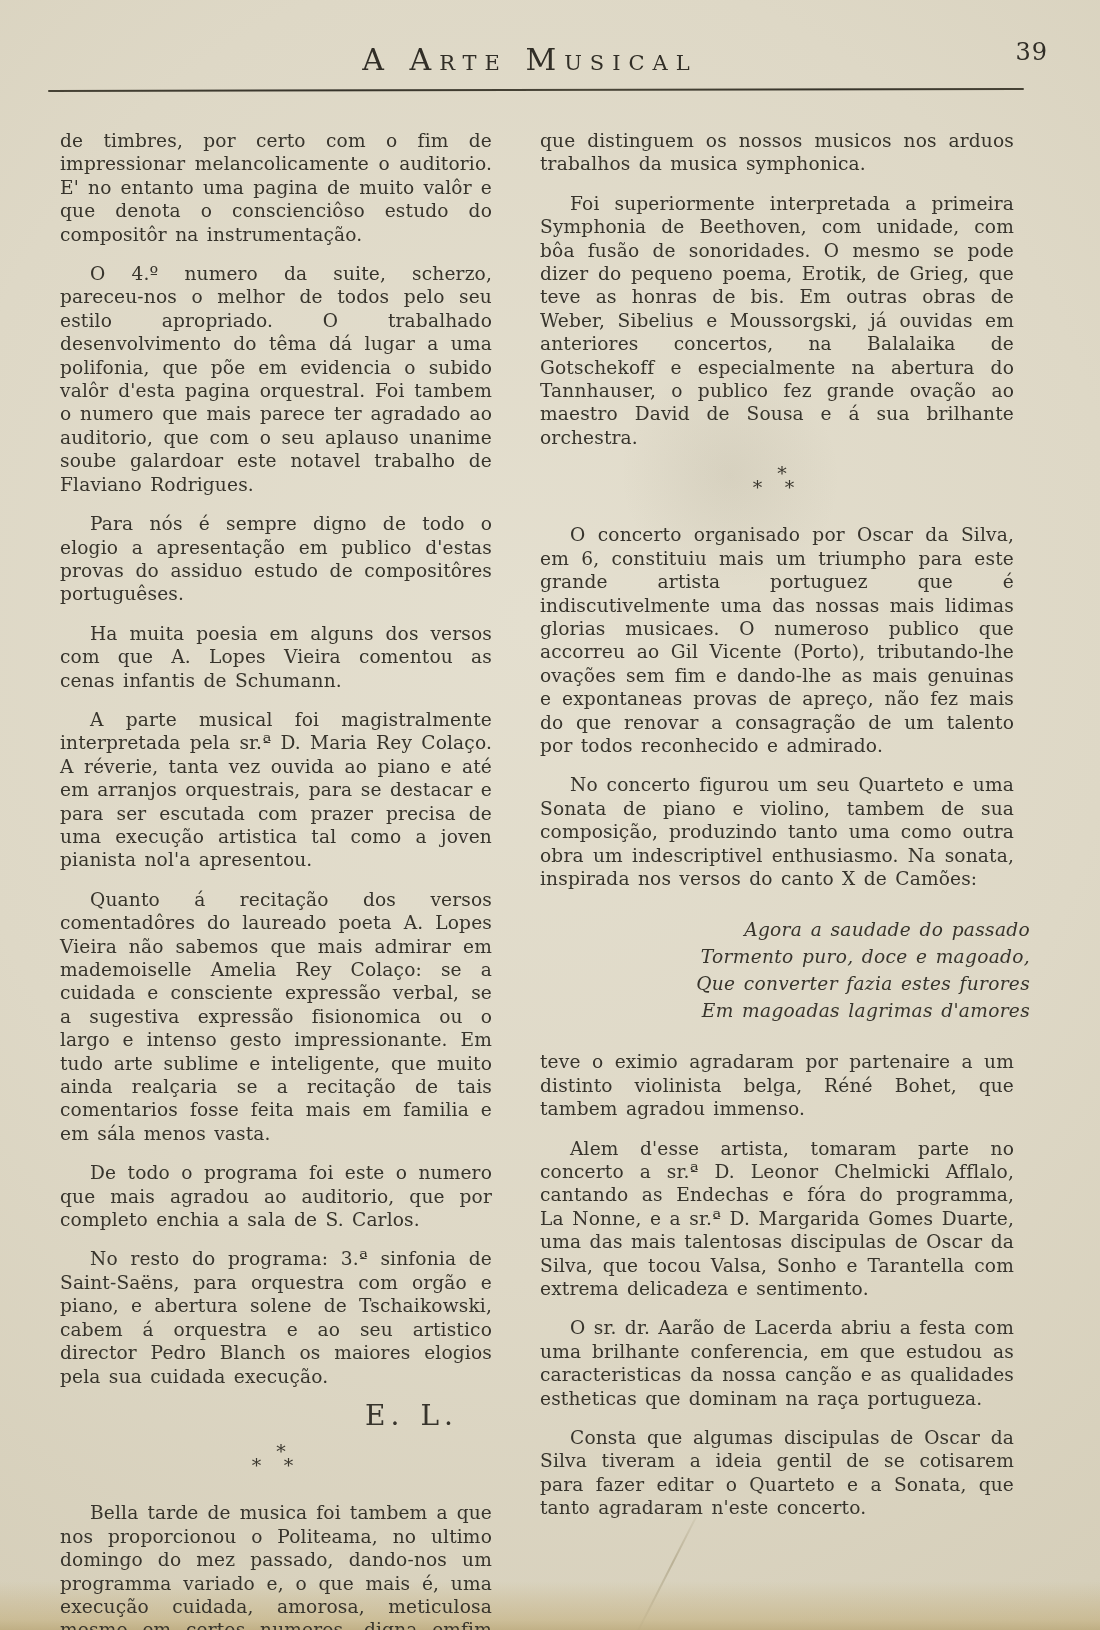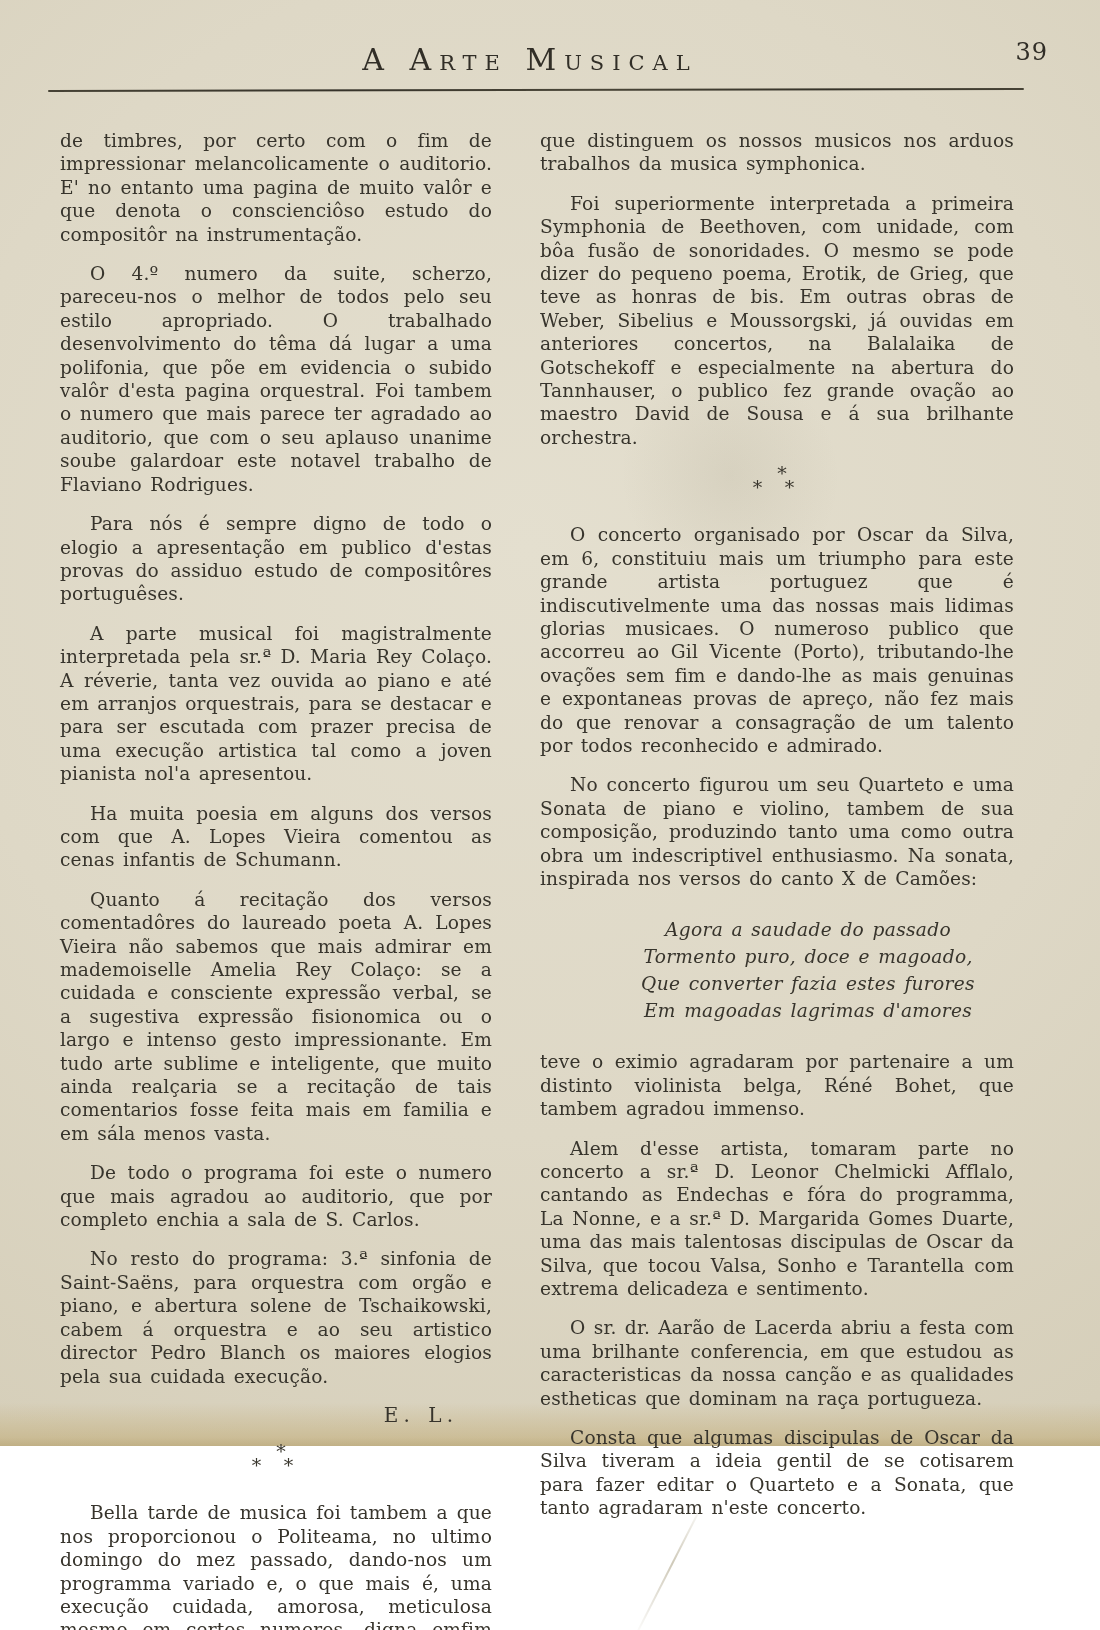--- a/index.html
+++ b/index.html
@@ -3,21 +3,21 @@
 <meta charset="utf-8">
 <style>
   html, body { margin: 0; padding: 0; }
   body {
     width: 1100px; height: 1630px;
     font-family: "DejaVu Serif", serif;
     overflow: hidden;
   }
   #page {
     position: relative;
-    width: 1100px; height: 1446px;
+    width: 1100px; height: 1630px;
     color: #34312a;
     background:
       linear-gradient(to bottom, rgba(190,168,112,0) 97%, rgba(186,160,96,0.40) 99.4%, rgba(170,144,80,0.5) 100%),
       radial-gradient(ellipse 120% 90% at 48% 38%, #e4dfcf 0%, #ded8c6 45%, #d6cfba 78%, #cbc4ac 100%);
   }
   
   .smudge {
     position: absolute; left: 620px; top: 360px; width: 220px; height: 230px;
     background: radial-gradient(ellipse at 50% 50%, rgba(120,112,86,0.10), rgba(120,112,86,0) 70%);
     transform: rotate(-18deg);
@@ -63,39 +63,39 @@
   .col-left  { left: 44px;  width: 464px; }
   .col-right { left: 524px; width: 506px; }
 
   .para { margin: 16px; text-indent: 30px; }
   .para.no-indent { text-indent: 0; }
   .it { }
 
   .signature {
     margin: 12px 50px 2px 0;
     text-align: right;
-    font-size: 20px;
+    font-size: 28px;
     letter-spacing: 5px;
     text-indent: 0;
   }
 
   .asterism {
     text-align: center;
     font-size: 19px;
     line-height: 12px;
     margin: 18px 0 30px 0;
     color: #3b382f;
   }
   .asterism .ast-top { transform: translateX(5px); }
   .asterism .ast-bottom { letter-spacing: 7px; padding-top: 2px; }
 
   .verse {
     margin: 26px 0 26px 62px;
     font-style: italic;
-    text-align: center;
+    text-align: right;
     line-height: 27px;
     letter-spacing: 0.3px;
   }
 </style>
 </head>
 <body>
 
 <div id="page">
   <div class="smudge"></div>
   <div class="scratch"></div>
@@ -103,22 +103,22 @@
   <div class="masthead-title">A Arte Musical</div>
 
   <div class="page-number">39</div>
 
   <div class="header-rule"></div>
 
   <div class="col col-left">
       <p class="para no-indent"><span>de timbres, por certo com o fim de impressionar melancolicamente o auditorio. E' no entanto uma pagina de muito valôr e que denota o conscienciôso estudo do compositôr na instrumentação.</span></p>
       <p class="para"><span>O 4.º numero da </span><span class="it">suite, scherzo</span><span>, pareceu-nos o melhor de todos pelo seu estilo apropriado. O trabalhado desenvolvimento do têma dá lugar a uma polifonia, que põe em evidencia o subido valôr d'esta pagina orquestral. Foi tambem o numero que mais parece ter agradado ao auditorio, que com o seu aplauso unanime soube galardoar este notavel trabalho de Flaviano Rodrigues.</span></p>
       <p class="para"><span>Para nós é sempre digno de todo o elogio a apresentação em publico d'estas provas do assiduo estudo de compositôres portuguêses.</span></p>
+      <p class="para"><span>Ha muita poesia em alguns dos versos com que A. Lopes Vieira comentou as </span><span class="it">cenas infantis</span><span> de Schumann.</span></p>
       <p class="para"><span>A parte musical foi magistralmente interpretada pela sr.ª D. Maria Rey Colaço. A </span><span class="it">réverie</span><span>, tanta vez ouvida ao piano e até em arranjos orquestrais, para se destacar e para ser escutada com prazer precisa de uma execução artistica tal como a joven pianista nol'a apresentou.</span></p>
-      <p class="para"><span>Ha muita poesia em alguns dos versos com que A. Lopes Vieira comentou as </span><span class="it">cenas infantis</span><span> de Schumann.</span></p>
       <p class="para"><span>Quanto á recitação dos versos comentadôres do laureado poeta A. Lopes Vieira não sabemos que mais admirar em </span><span class="it">mademoiselle</span><span> Amelia Rey Colaço: se a cuidada e consciente expressão verbal, se a sugestiva expressão fisionomica ou o largo e intenso gesto impressionante. Em tudo arte sublime e inteligente, que muito ainda realçaria se a recitação de tais comentarios fosse feita mais em familia e em sála menos vasta.</span></p>
       <p class="para"><span>De todo o programa foi este o numero que mais agradou ao auditorio, que por completo enchia a sala de S. Carlos.</span></p>
       <p class="para"><span>No resto do programa: 3.ª </span><span class="it">sinfonia</span><span> de Saint-Saëns, para orquestra com orgão e piano, e </span><span class="it">abertura solene</span><span> de Tschaikowski, cabem á orquestra e ao seu artistico director Pedro Blanch os maiores elogios pela sua cuidada execução.</span></p>
       <p class="para signature">E. L.</p>
       <div class="asterism">
         <div class="ast-top">*</div>
         <div class="ast-bottom">* *</div>
       </div>
       <p class="para"><span>Bella tarde de musica foi tambem a que nos proporcionou o Politeama, no ultimo domingo do mez passado, dando-nos um programma variado e, o que mais é, uma execução cuidada, amorosa, meticulosa mesmo em certos numeros, digna emfim dos creditos que David de Sousa já soube firmar entre nós e das valiosas qualidades</span></p>
     </div>

